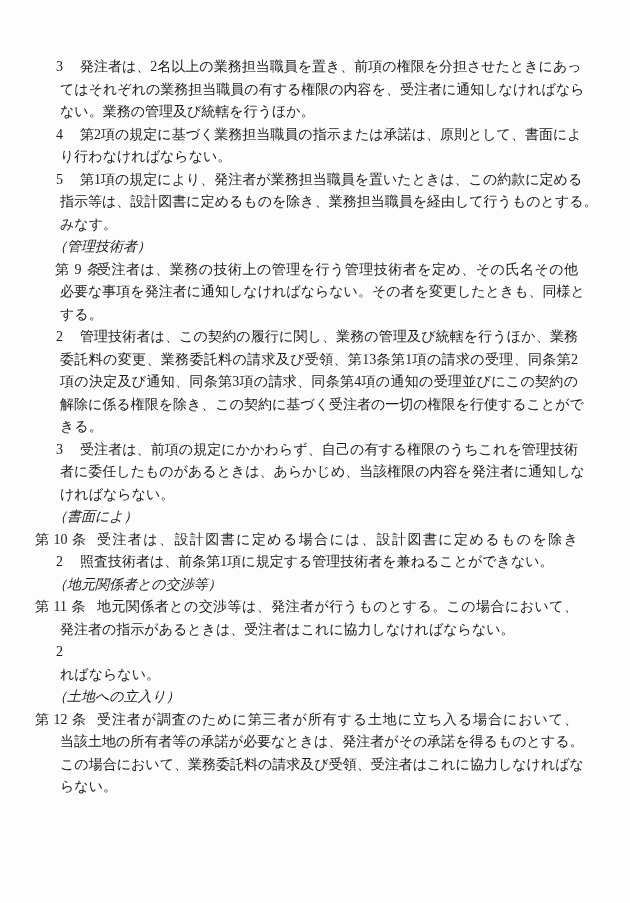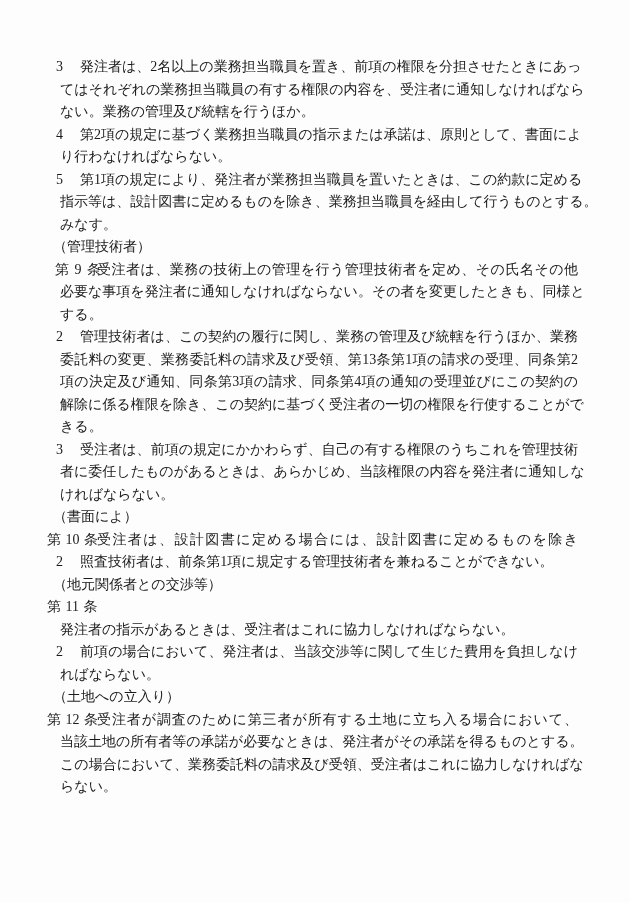--- a/index.html
+++ b/index.html
@@ -44,39 +44,40 @@
     text-align-last: justify;
   }
   .para.item .line.first {
     text-indent: 20px;   
   }
   .para.article .line.first {
     text-indent: 37px;   
   }
   .para.heading .line {
     padding-left: 53px;  
+    font-style: italic;
   }
   .num {
     position: absolute;
     left: 56px;
     top: 0;
     text-indent: 0;
     text-align: left;
   }
   .artnum {
     position: absolute;
     left: 55px;
     top: 0;
     text-indent: 0;
     white-space: pre;
     word-spacing: 2px;
     text-align: left;
   }
   .artnum.d2 {
-    left: 47px;
+    left: 35px;
     word-spacing: 1px;
   }
 </style>
 </head>
 <body>
 
 <div class="page">
   <div class="doc">
       <div class="para item">
         <div class="line first fill"><span class="num">3</span><span>発注者は、2名以上の業務担当職員を置き、前項の権限を分担させたときにあっ</span></div>
@@ -118,25 +119,25 @@
       <div class="para article">
         <div class="line first fill"><span class="artnum d2">第 10 条</span><span>受注者は、設計図書に定める場合には、設計図書に定めるものを除き</span></div>
       </div>
       <div class="para item">
         <div class="line first"><span class="num">2</span><span>照査技術者は、前条第1項に規定する管理技術者を兼ねることができない。</span></div>
       </div>
       <div class="para heading">
         <div class="line first"><span>（地元関係者との交渉等）</span></div>
       </div>
       <div class="para article">
-        <div class="line first fill"><span class="artnum d2">第 11 条</span></div>
+        <div class="line first fill"><span class="artnum d2">第 11 条</span><span>地元関係者との交渉等は、発注者が行うものとする。この場合において、</span></div>
         <div class="line"><span>発注者の指示があるときは、受注者はこれに協力しなければならない。</span></div>
       </div>
       <div class="para item">
-        <div class="line first fill"><span class="num">2</span><span>前項の場合において、発注者は、当該交渉等に関して生じた費用を負担しなけ</span></div>
+        <div class="line first fill"><span class="num">2</span></div>
         <div class="line"><span>ればならない。</span></div>
       </div>
       <div class="para heading">
         <div class="line first"><span>（土地への立入り）</span></div>
       </div>
       <div class="para article">
         <div class="line first fill"><span class="artnum d2">第 12 条</span><span>受注者が調査のために第三者が所有する土地に立ち入る場合において、</span></div>
         <div class="line fill"><span>当該土地の所有者等の承諾が必要なときは、発注者がその承諾を得るものとする。</span></div>
         <div class="line fill"><span>この場合において、業務委託料の請求及び受領、受注者はこれに協力しなければな</span></div>
         <div class="line"><span>らない。</span></div>

